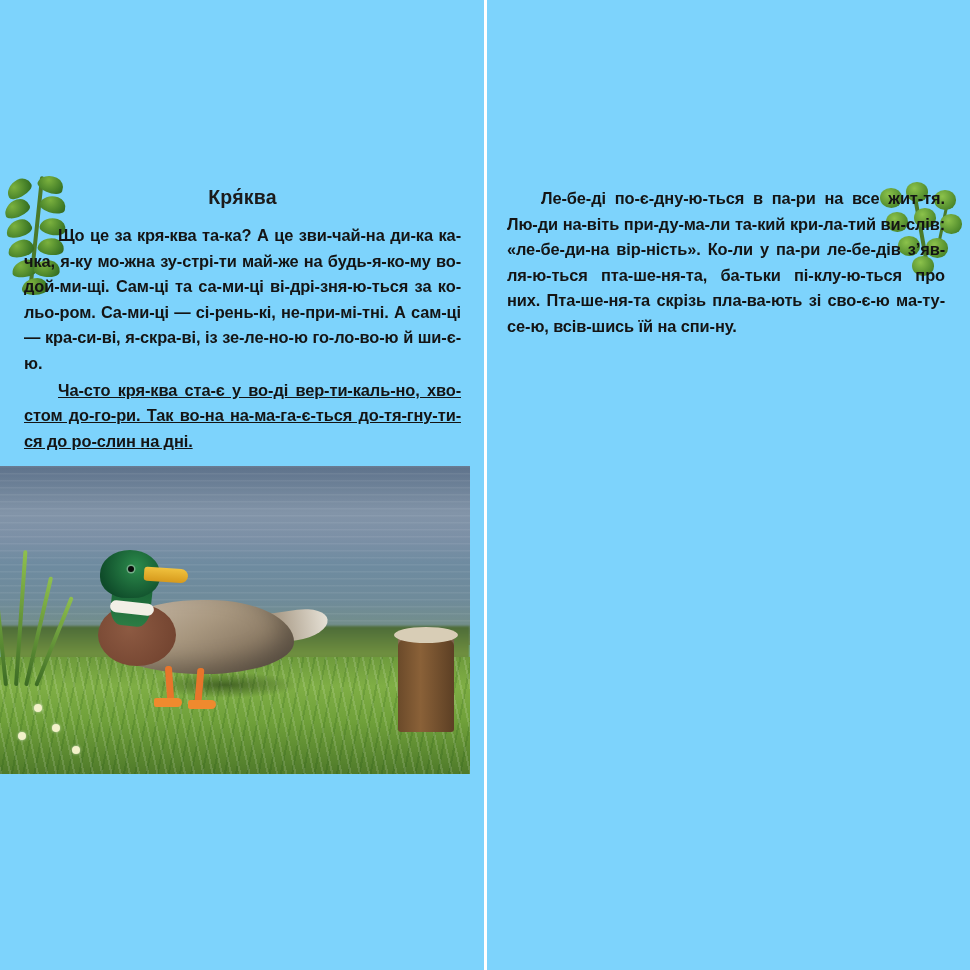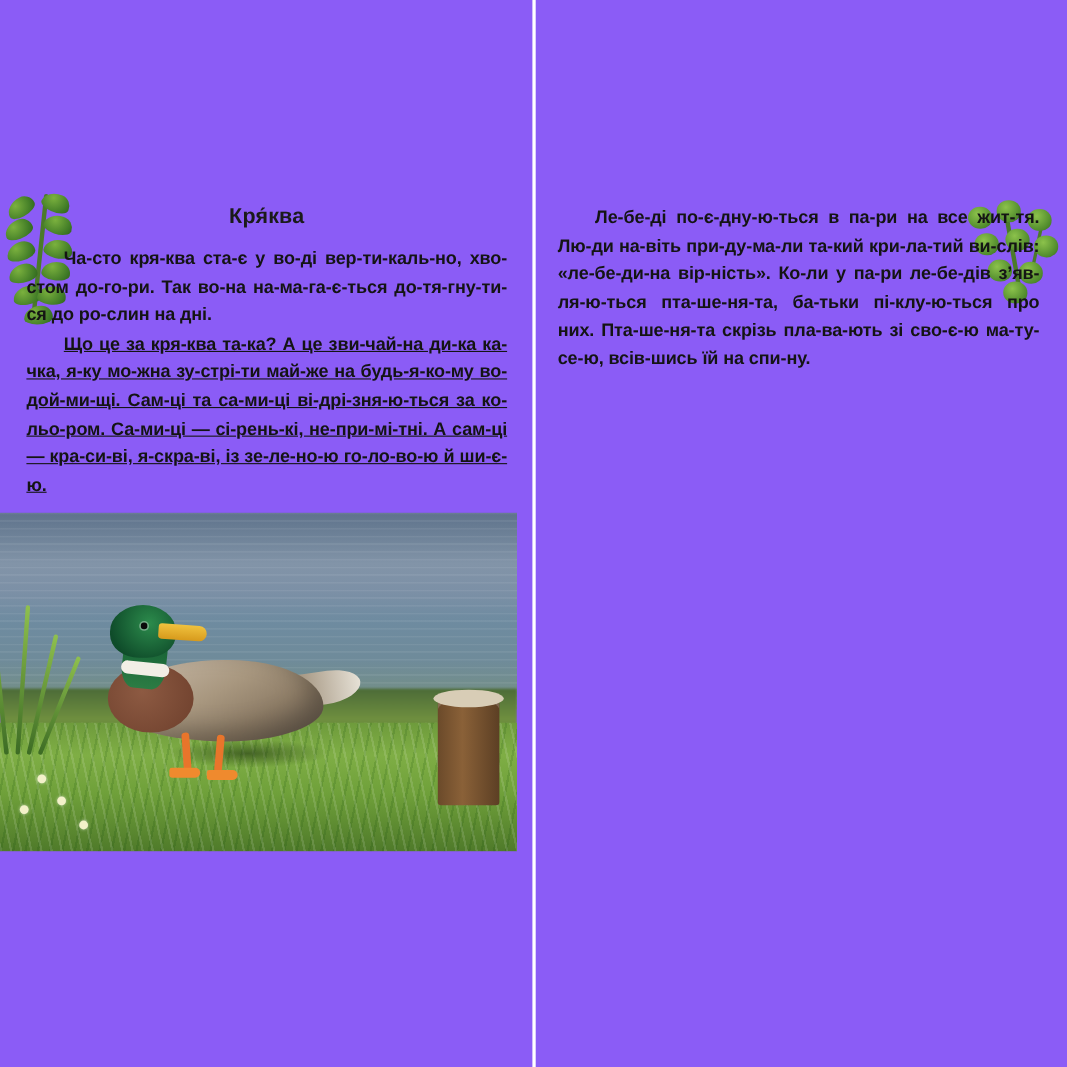--- a/index.html
+++ b/index.html
@@ -12,21 +12,21 @@
     height: 970px;
     overflow: hidden;
     font-family: "Liberation Sans", sans-serif;
   }
   .spread {
     position: absolute;
     left: 0;
     top: 0;
     width: 970px;
     height: 970px;
-    background: #8b5cf6;
+    background: #7dd3fc;
   }
   
   .gutter {
     position: absolute;
     left: 484px;
     top: 0;
     width: 3px;
     height: 970px;
     background: linear-gradient(to right, #ffffff 0%, #ffffff 100%);
   }
@@ -240,22 +240,22 @@
       <div class="leaf oak-leaf" style="left:36px; top:42px; transform:rotate(14deg);"></div>
       <div class="leaf oak-leaf" style="left:4px;  top:64px; transform:rotate(-10deg);"></div>
       <div class="leaf oak-leaf" style="left:34px; top:62px; transform:rotate(10deg);"></div>
       <div class="leaf oak-leaf" style="left:8px;  top:84px; transform:rotate(-8deg);"></div>
       <div class="leaf oak-leaf" style="left:30px; top:84px; transform:rotate(8deg);"></div>
       <div class="leaf oak-leaf" style="left:18px; top:102px; transform:rotate(0deg);"></div>
     </div>
 
     <div class="text-block">
       <h2 class="title">Кря́ква</h2>
+      <p class="para indent">Що це за кря-ква та-ка? А це зви-чай-на ди-ка ка-чка, я-ку мо-жна зу-стрі-ти май-же на будь-я-ко-му во-дой-ми-щі. Сам-ці та са-ми-ці ві-дрі-зня-ю-ться за ко-льо-ром. Са-ми-ці — сі-рень-кі, не-при-мі-тні. А сам-ці — кра-си-ві, я-скра-ві, із зе-ле-но-ю го-ло-во-ю й ши-є-ю.</p>
       <p class="para indent">Ча-сто кря-ква ста-є у во-ді вер-ти-каль-но, хво-стом до-го-ри. Так во-на на-ма-га-є-ться до-тя-гну-ти-ся до ро-слин на дні.</p>
-      <p class="para indent">Що це за кря-ква та-ка? А це зви-чай-на ди-ка ка-чка, я-ку мо-жна зу-стрі-ти май-же на будь-я-ко-му во-дой-ми-щі. Сам-ці та са-ми-ці ві-дрі-зня-ю-ться за ко-льо-ром. Са-ми-ці — сі-рень-кі, не-при-мі-тні. А сам-ці — кра-си-ві, я-скра-ві, із зе-ле-но-ю го-ло-во-ю й ши-є-ю.</p>
     </div>
 
     <div class="photo photo-left">
       <div class="duck-scene">
         <div class="d-water"></div>
         <div class="d-bank"></div>
         <div class="d-grass"></div>
         <div class="d-shadow"></div>
 
         <div class="d-reed">

